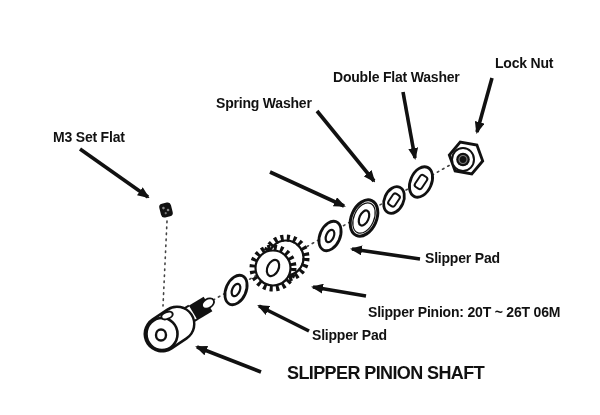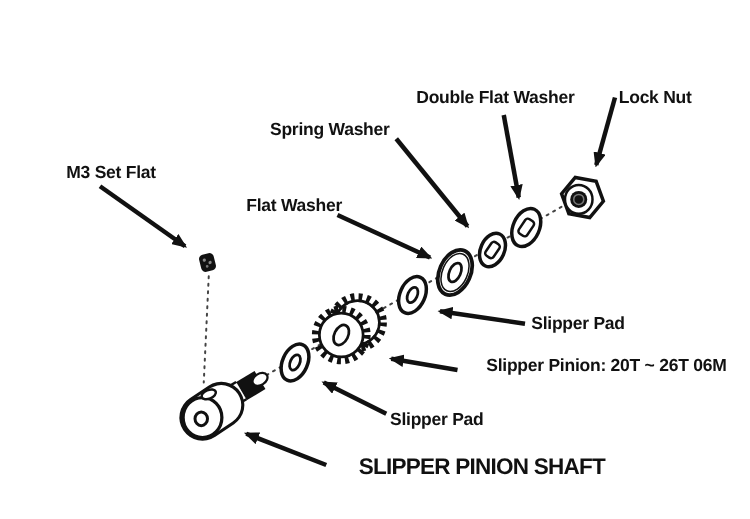--- a/index.html
+++ b/index.html
@@ -9,23 +9,23 @@
   }
   #drawing{position:absolute;left:0;top:0;}
   .lbl{
     position:absolute;font-weight:bold;font-size:14px;color:#111;
     white-space:nowrap;letter-spacing:-0.2px;
   }
   .lbl-m3{left:53px;top:129px;}
   .lbl-flat{left:197px;top:156px;}
   .lbl-spring{left:216px;top:95px;}
   .lbl-double{left:333px;top:69px;}
-  .lbl-lock{left:495px;top:69px;}
+  .lbl-lock{left:495px;top:55px;}
   .lbl-pad-top{left:425px;top:250px;}
-  .lbl-pinion{left:368px;top:284px;margin-left:21px;}
+  .lbl-pinion{left:368px;top:304px;}
   .lbl-pad-bottom{left:312px;top:327px;}
   .diagram-title{
     position:absolute;left:268px;top:363px;font-weight:bold;font-size:18px;
     color:#111;letter-spacing:-0.6px;white-space:nowrap;margin-left:19px;
   }
 </style>
 </head>
 <body>
 
 <div id="stage">
@@ -112,21 +112,20 @@
     <line x1="317" y1="111" x2="374" y2="181" stroke="#111" stroke-width="3.6" marker-end="url(#ah)"></line>
     <line x1="403" y1="92" x2="415" y2="158" stroke="#111" stroke-width="3.6" marker-end="url(#ah)"></line>
     <line x1="492" y1="78" x2="477" y2="132" stroke="#111" stroke-width="3.6" marker-end="url(#ah)"></line>
     <line x1="420" y1="259" x2="352" y2="249" stroke="#111" stroke-width="3.6" marker-end="url(#ah)"></line>
     <line x1="366" y1="296" x2="313" y2="287" stroke="#111" stroke-width="3.6" marker-end="url(#ah)"></line>
     <line x1="309" y1="331" x2="259" y2="306" stroke="#111" stroke-width="3.6" marker-end="url(#ah)"></line>
     <line x1="261" y1="372" x2="197" y2="347" stroke="#111" stroke-width="3.6" marker-end="url(#ah)"></line>
   </svg>
 
   <div class="lbl lbl-m3">M3 Set Flat</div>
-  <div class="lbl lbl-flat">Flat Washer</div>
   <div class="lbl lbl-spring">Spring Washer</div>
   <div class="lbl lbl-double">Double Flat Washer</div>
   <div class="lbl lbl-lock">Lock Nut</div>
   <div class="lbl lbl-pad-top">Slipper Pad</div>
   <div class="lbl lbl-pinion">Slipper Pinion: 20T ~ 26T 06M</div>
   <div class="lbl lbl-pad-bottom">Slipper Pad</div>
   <div class="diagram-title">SLIPPER PINION SHAFT</div>
 
 </div>
 

